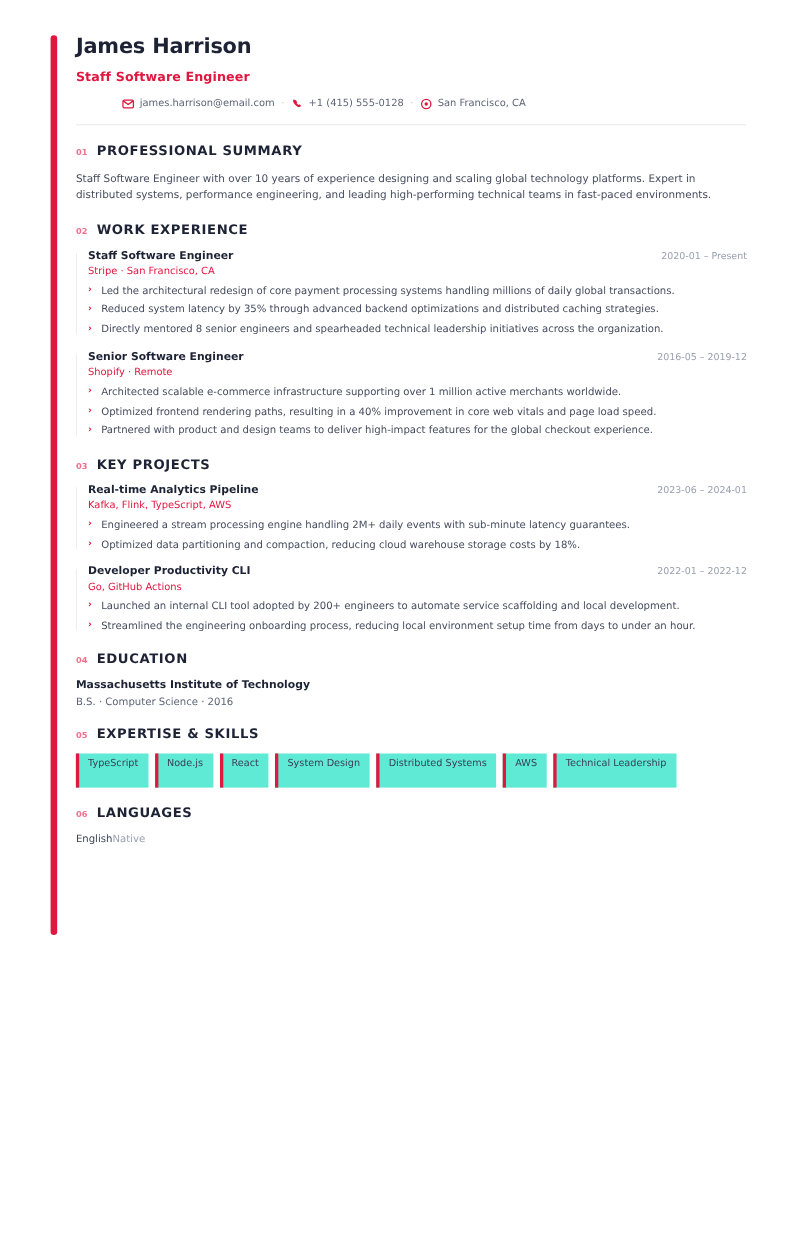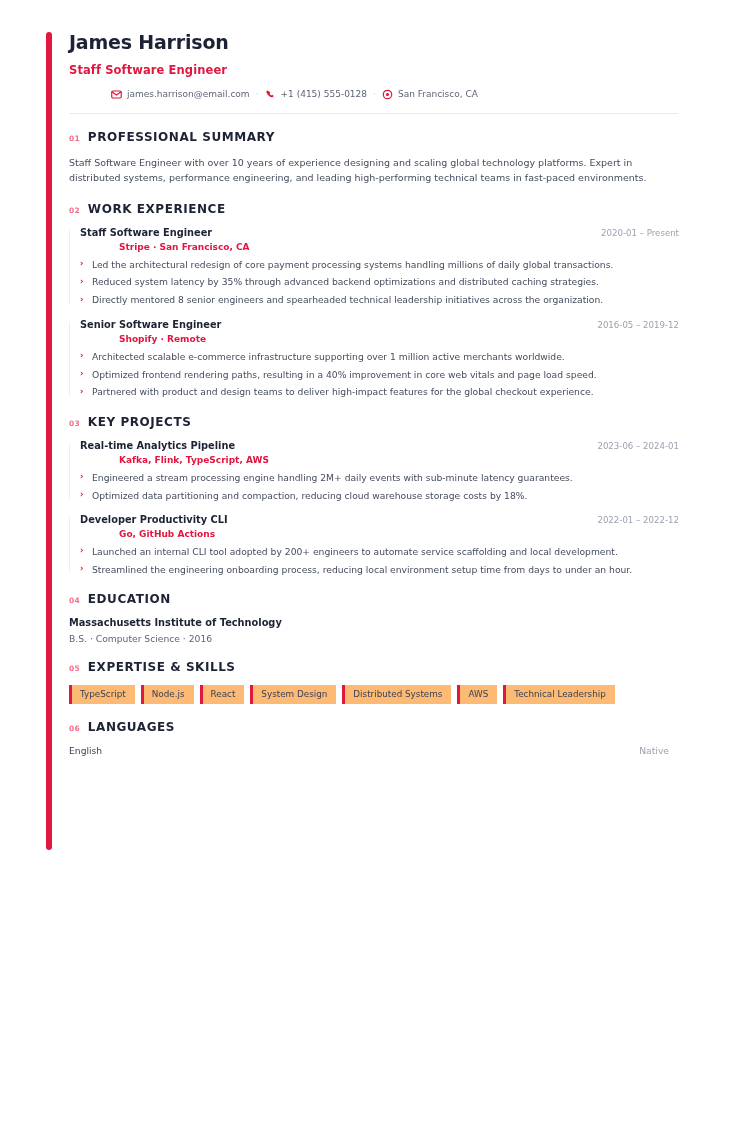--- a/index.html
+++ b/index.html
@@ -168,25 +168,24 @@
     color: #1d2335;
   }
   .entry-dates {
     font-size: 8.6px;
     color: #9aa1b0;
     white-space: nowrap;
     padding-left: 12px;
   }
   .entry-meta {
     font-size: 9px;
-    font-weight: bold;
+    font-weight: normal;
     color: #e0173f;
     margin-top: 4px;
     margin-bottom: 6px;
-    margin-left: 39px;
   }
   .bullets {
     list-style: none;
     margin: 0;
     padding: 0;
   }
   .bullet {
     position: relative;
     padding-left: 12px;
     font-size: 9.2px;
@@ -216,32 +215,31 @@
   }
 
   
   .chips {
     display: flex;
     flex-wrap: wrap;
     gap: 6px 6px;
   }
   .chip {
     display: inline-block;
-    background: #fdba74;
+    background: #5eead4;
     border-left: 3px solid #e0173f;
-    padding: 4px 9px 4px 8px;
+    padding: 4px 9px 16px 8px;
     font-size: 8.8px;
     color: #3a4256;
     line-height: 1.25;
   }
 
   
   .lang-row {
     display: flex;
-    justify-content: space-between;
     align-items: baseline;
     font-size: 9.2px;
     width: 600px;
   }
   .lang-name { color: #3a4256; }
   .lang-level { color: #9aa1b0; }
 </style>
 </head>
 <body>
 

